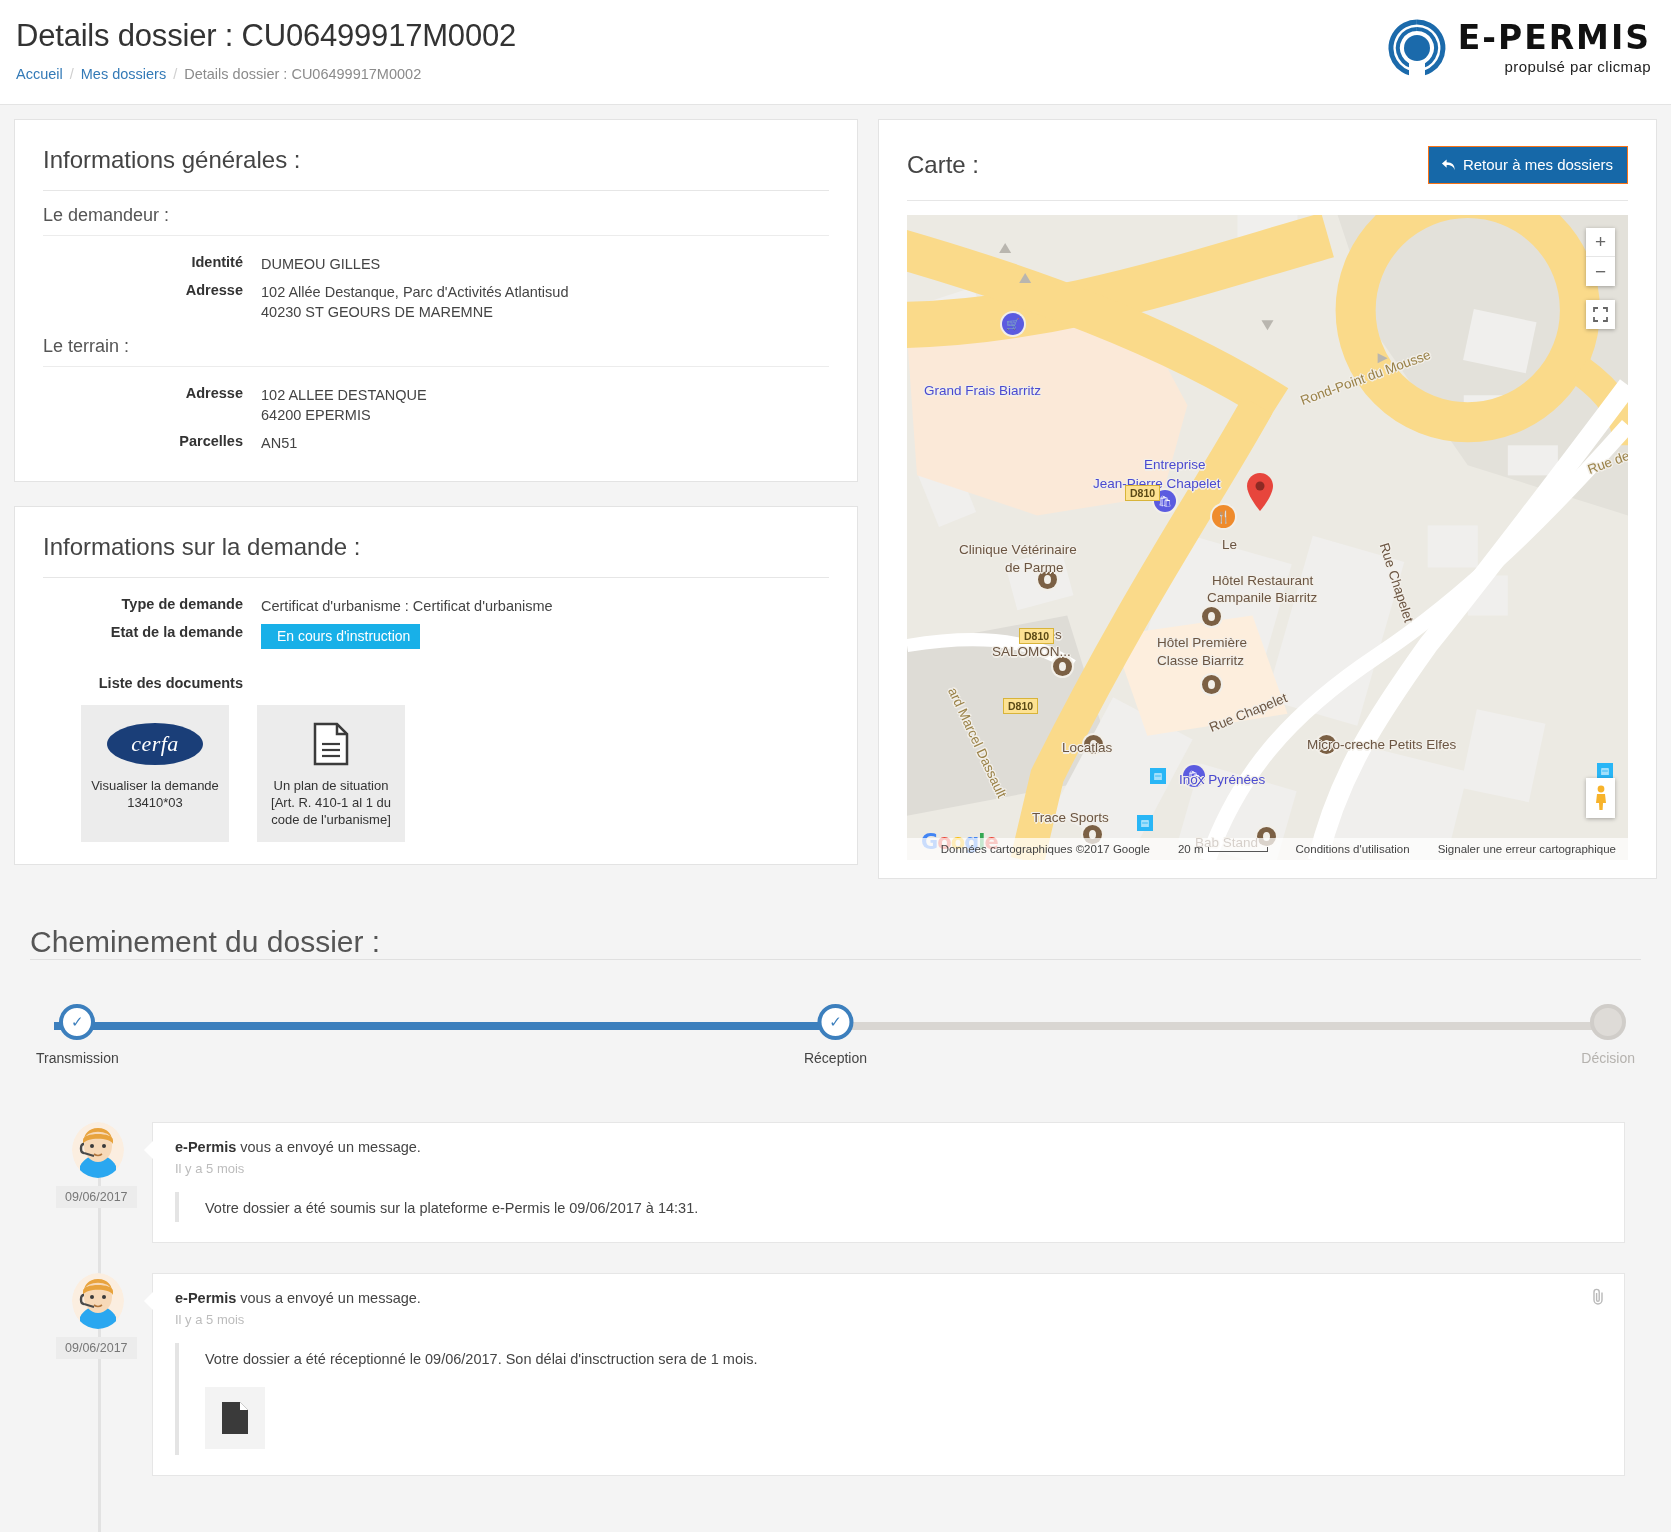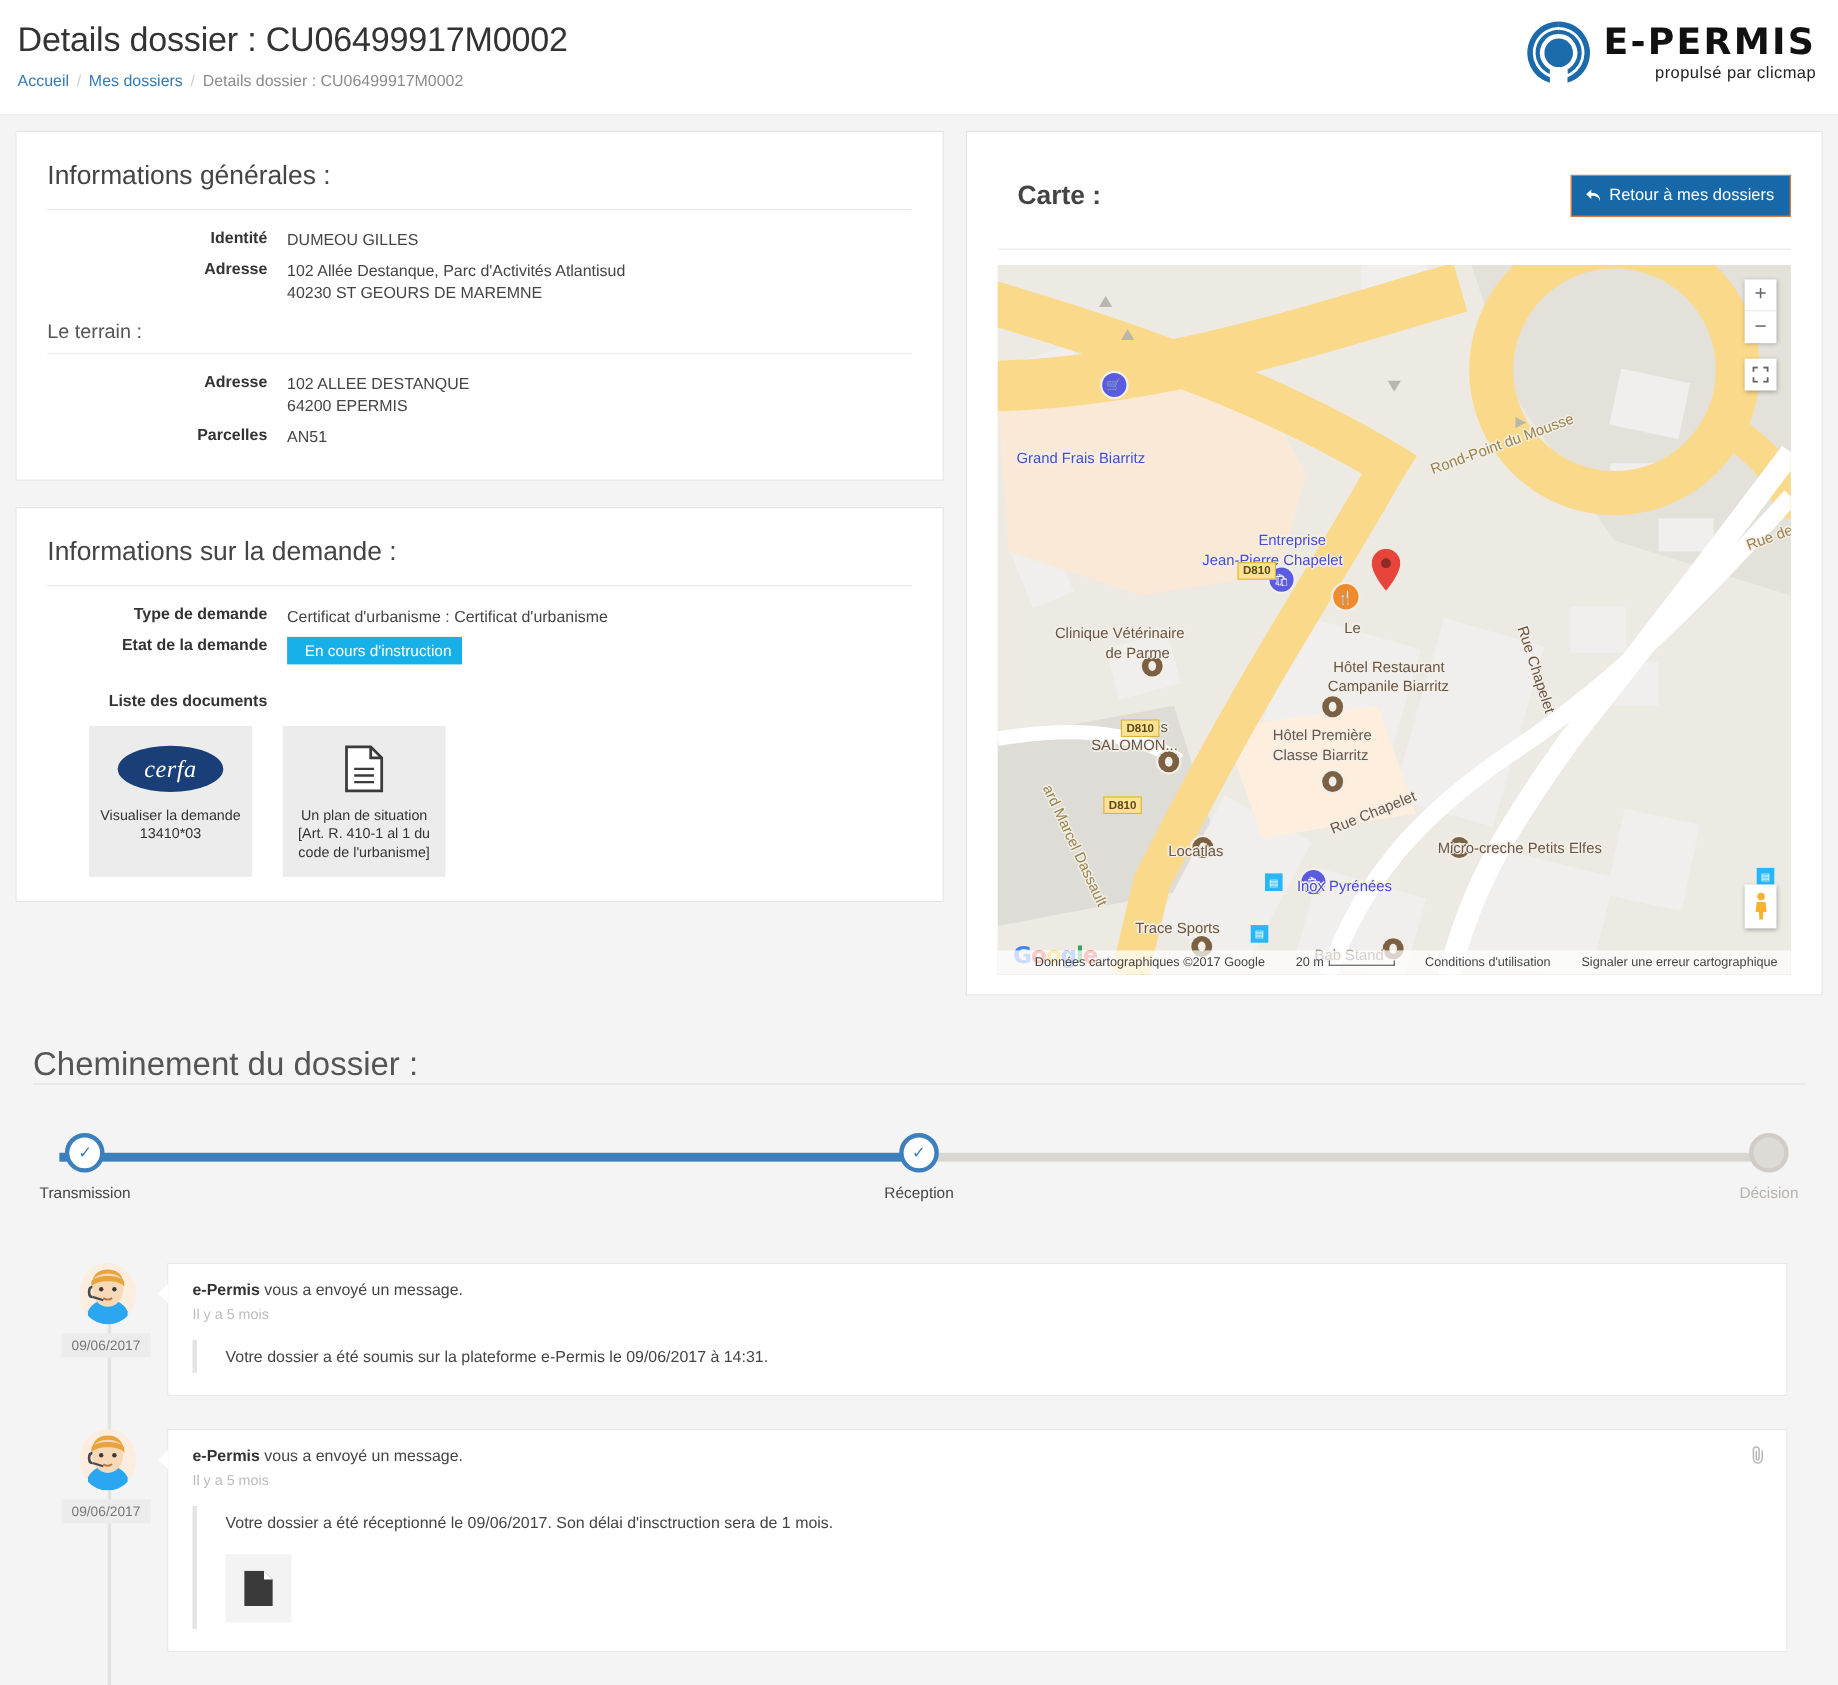--- a/index.html
+++ b/index.html
@@ -248,20 +248,21 @@
 
 <div class="content">
   <div class="row">
 
     <div class="col-left">
 
       <div class="card">
         <div class="card-body">
           <h2 class="section-title">Informations générales :</h2>
 
+          <h3 class="sub-title">Le demandeur :</h3>
           <dl class="dl">
             <dt>Identité</dt>
             <dd>
               <span class="ln">DUMEOU GILLES</span>
             </dd>
             <dt>Adresse</dt>
             <dd>
               <span class="ln">102 Allée Destanque, Parc d'Activités Atlantisud</span>
               <span class="ln">40230 ST GEOURS DE MAREMNE</span>
             </dd>
@@ -319,21 +320,21 @@
             </div>
           </div>
         </div>
       </div>
     </div>
 
     <div class="col-right">
       <div class="card">
         <div class="card-body" style="padding-bottom:18px;">
           <div class="map-header">
-            <h2 style="border:none;margin:18px;padding:0;font-size:24px;font-weight:700;color:#444;">Carte :</h2>
+            <h2 style="border:none;margin:0;padding:0;font-size:24px;font-weight:400;color:#444;">Carte :</h2>
             <button class="btn-return">
               <svg width="15" height="14" viewBox="0 0 16 14">
                 <path d="M6 1 L1 5.5 L6 10 V7 C11 7 13.5 8.5 14.5 12.5 C14.8 7 12 4 6 4 Z" fill="#ffffff"></path>
               </svg>
               <span>Retour à mes dossiers</span>
             </button>
           </div>
 
           <div class="map-wrap">
             <svg class="map-canvas" viewBox="0 0 720 645" preserveAspectRatio="none">

